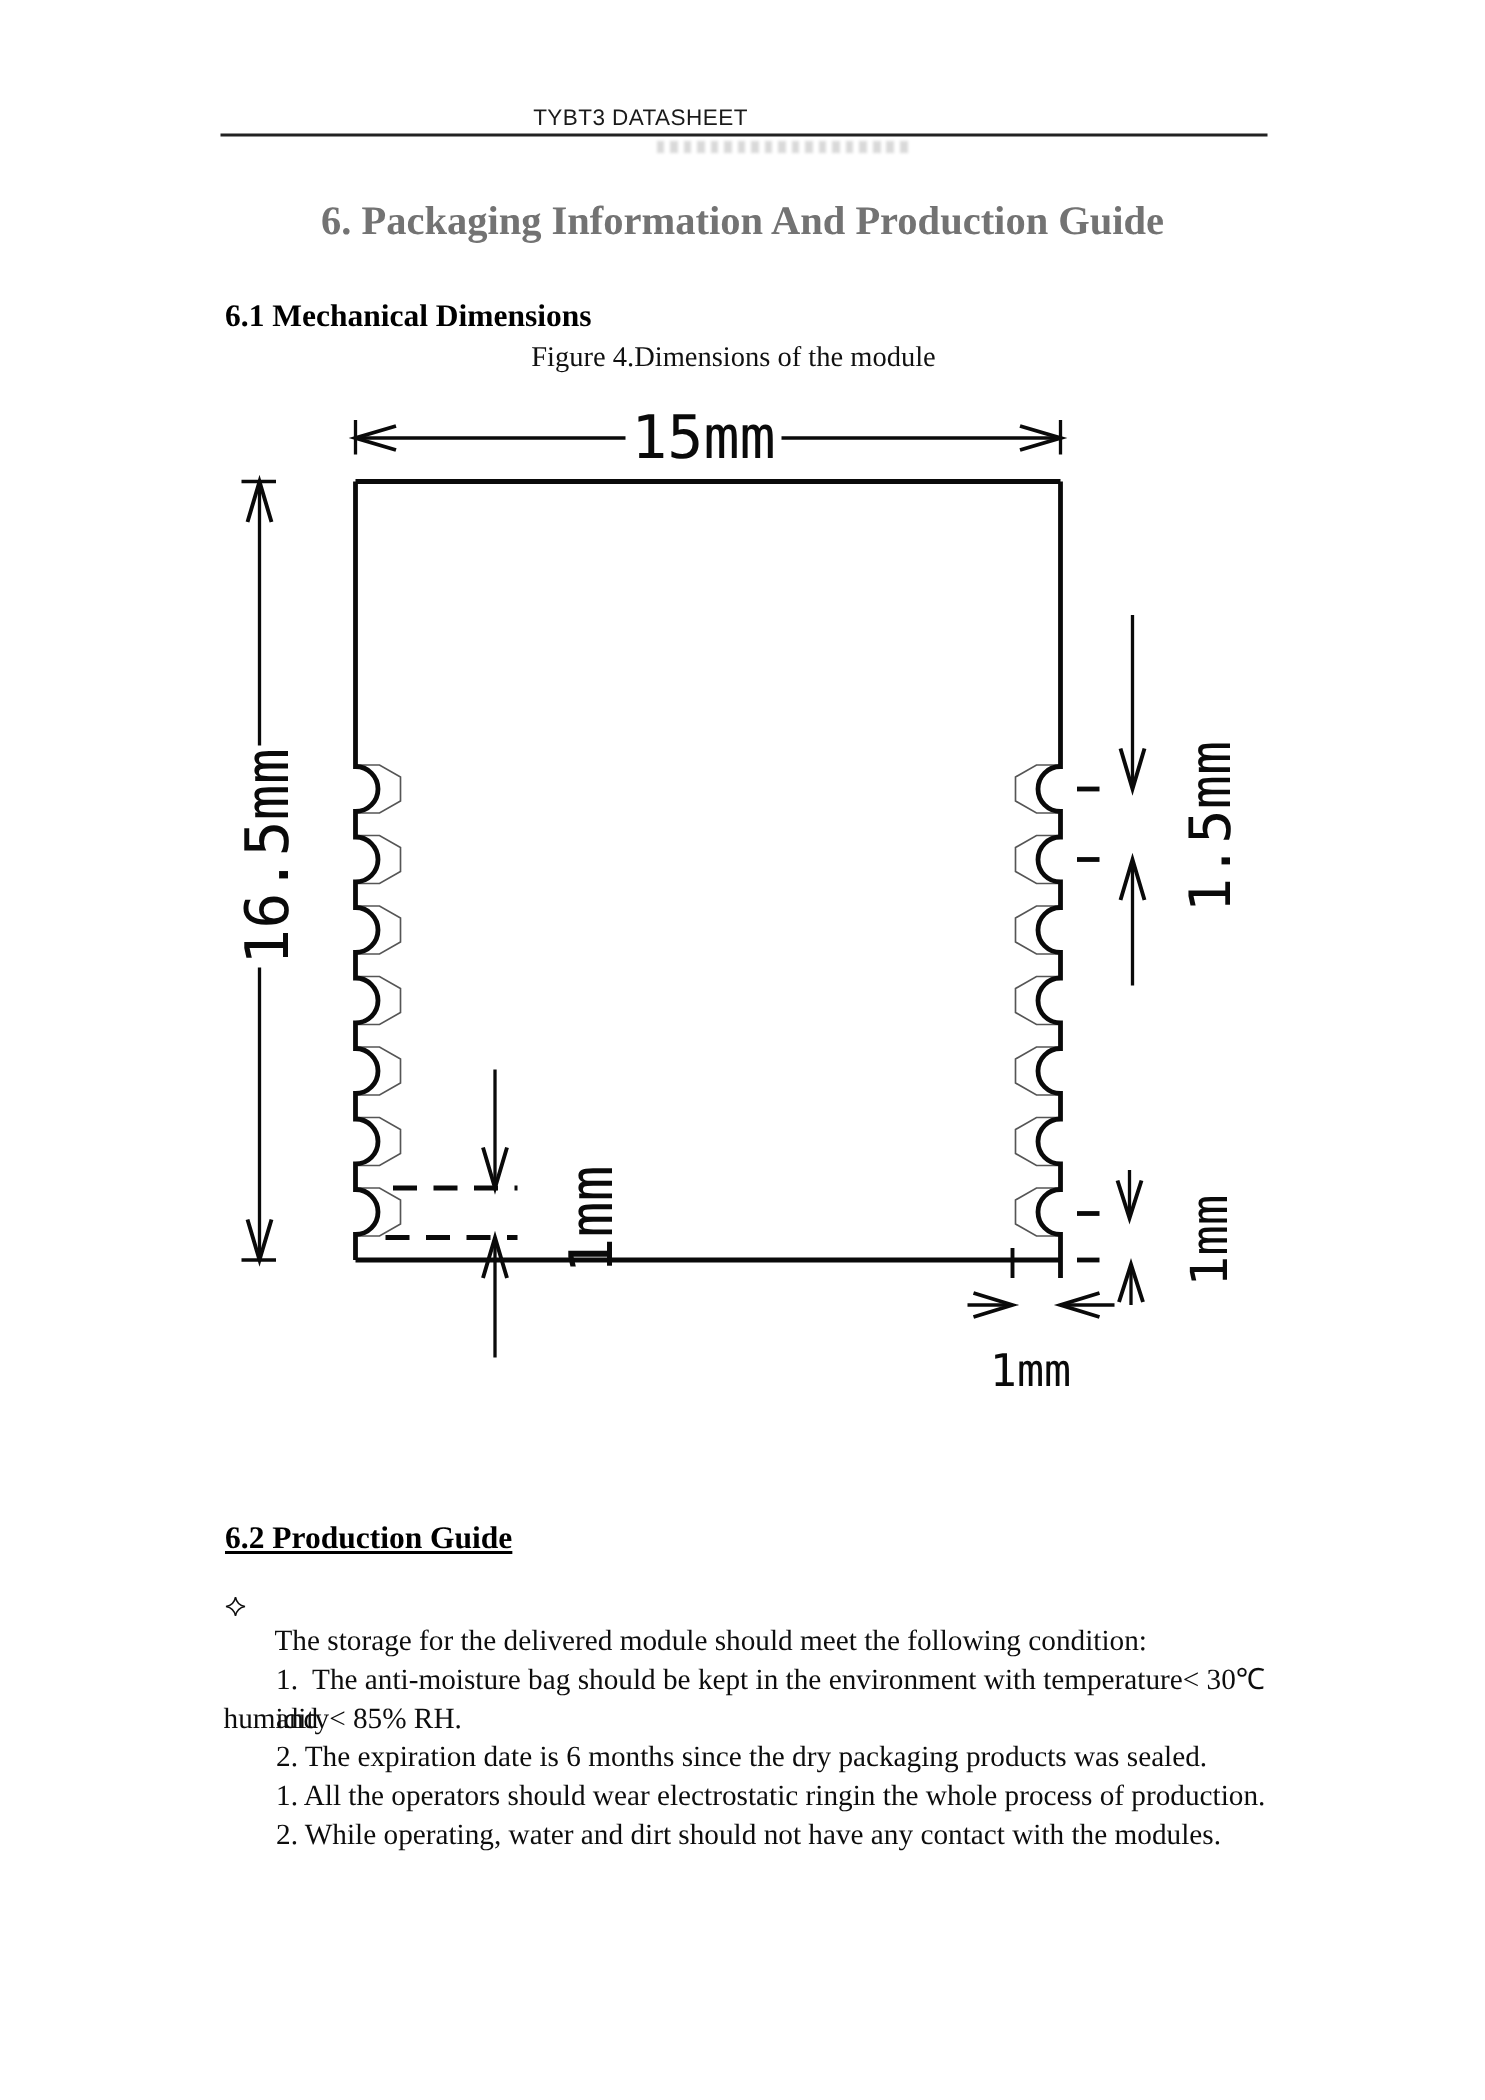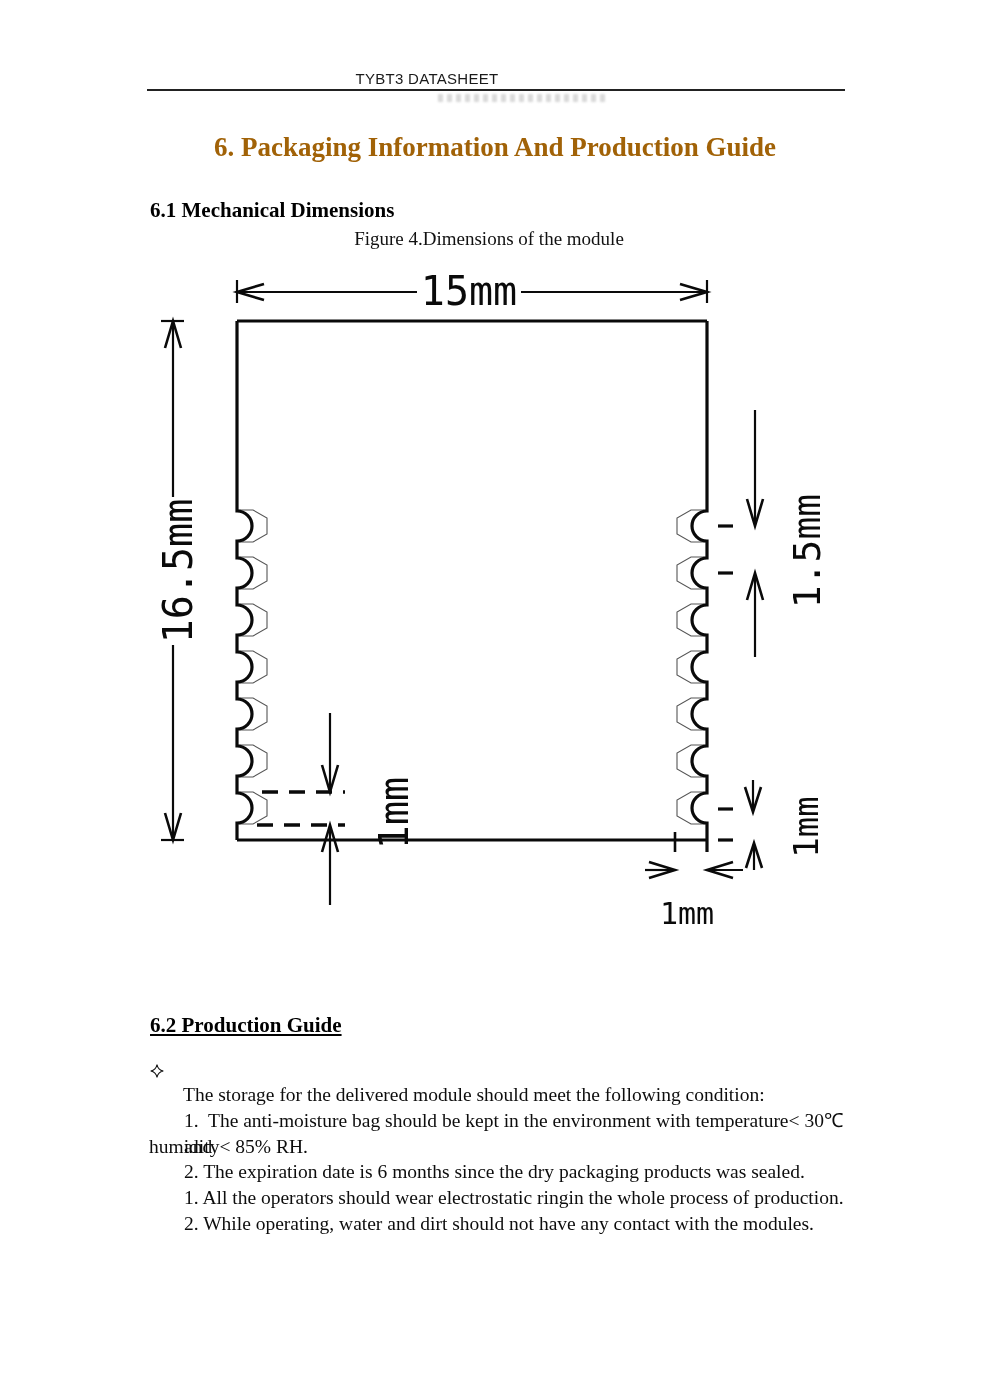--- a/index.html
+++ b/index.html
@@ -27,21 +27,21 @@
     position:absolute; top:94px; left:438px; width:168px; height:8px;
     background:repeating-linear-gradient(90deg,
       rgba(70,70,70,0.45) 0 5px, rgba(255,255,255,0) 5px 9px);
     filter:blur(1.2px);
     opacity:0.45;
   }
 
   .main-title {
     position:absolute; top:132px; left:0; width:990px;
     text-align:center;
-    font-size:27px; font-weight:bold; color:#a16207;
+    font-size:27px; font-weight:bold; color:#737373;
   }
   .h2 {
     position:absolute; left:150px;
     font-size:21px; font-weight:bold; color:#000;
   }
   .h2-61 { top:198px; }
   .h2-62 { top:1013px;text-decoration:underline; }
 
   .fig-caption {
     position:absolute; top:228px; left:0; width:978px;

